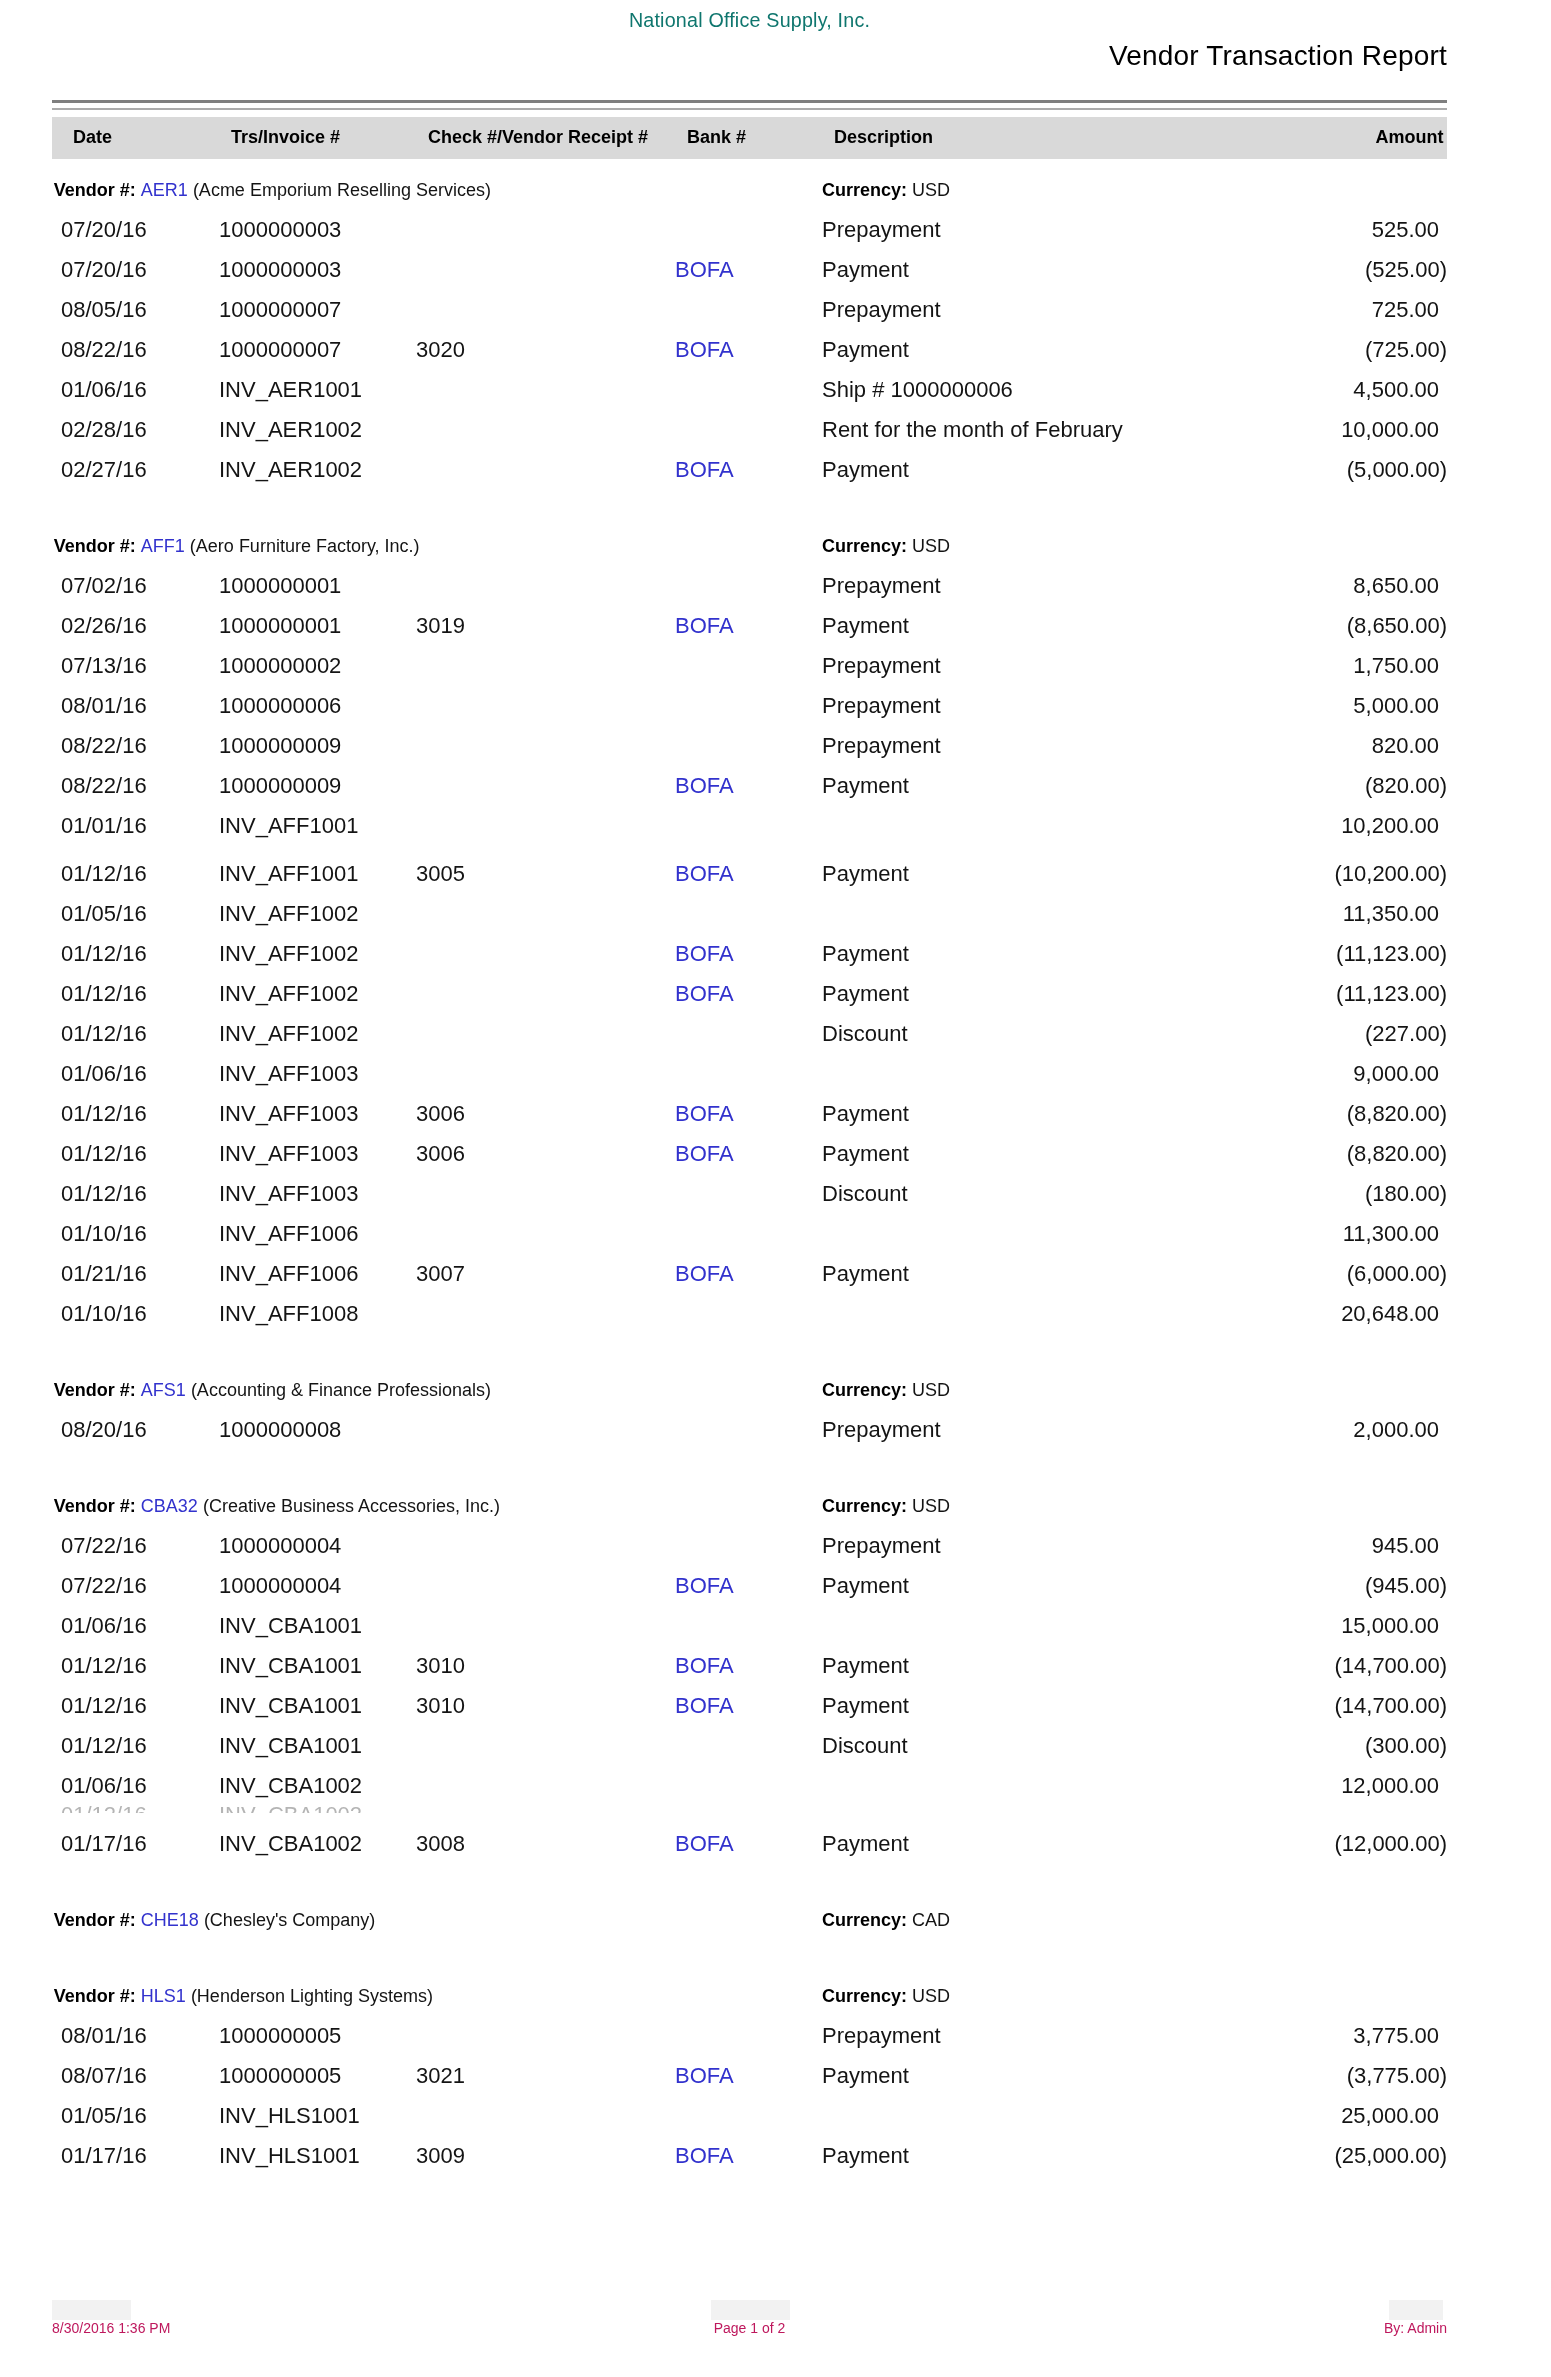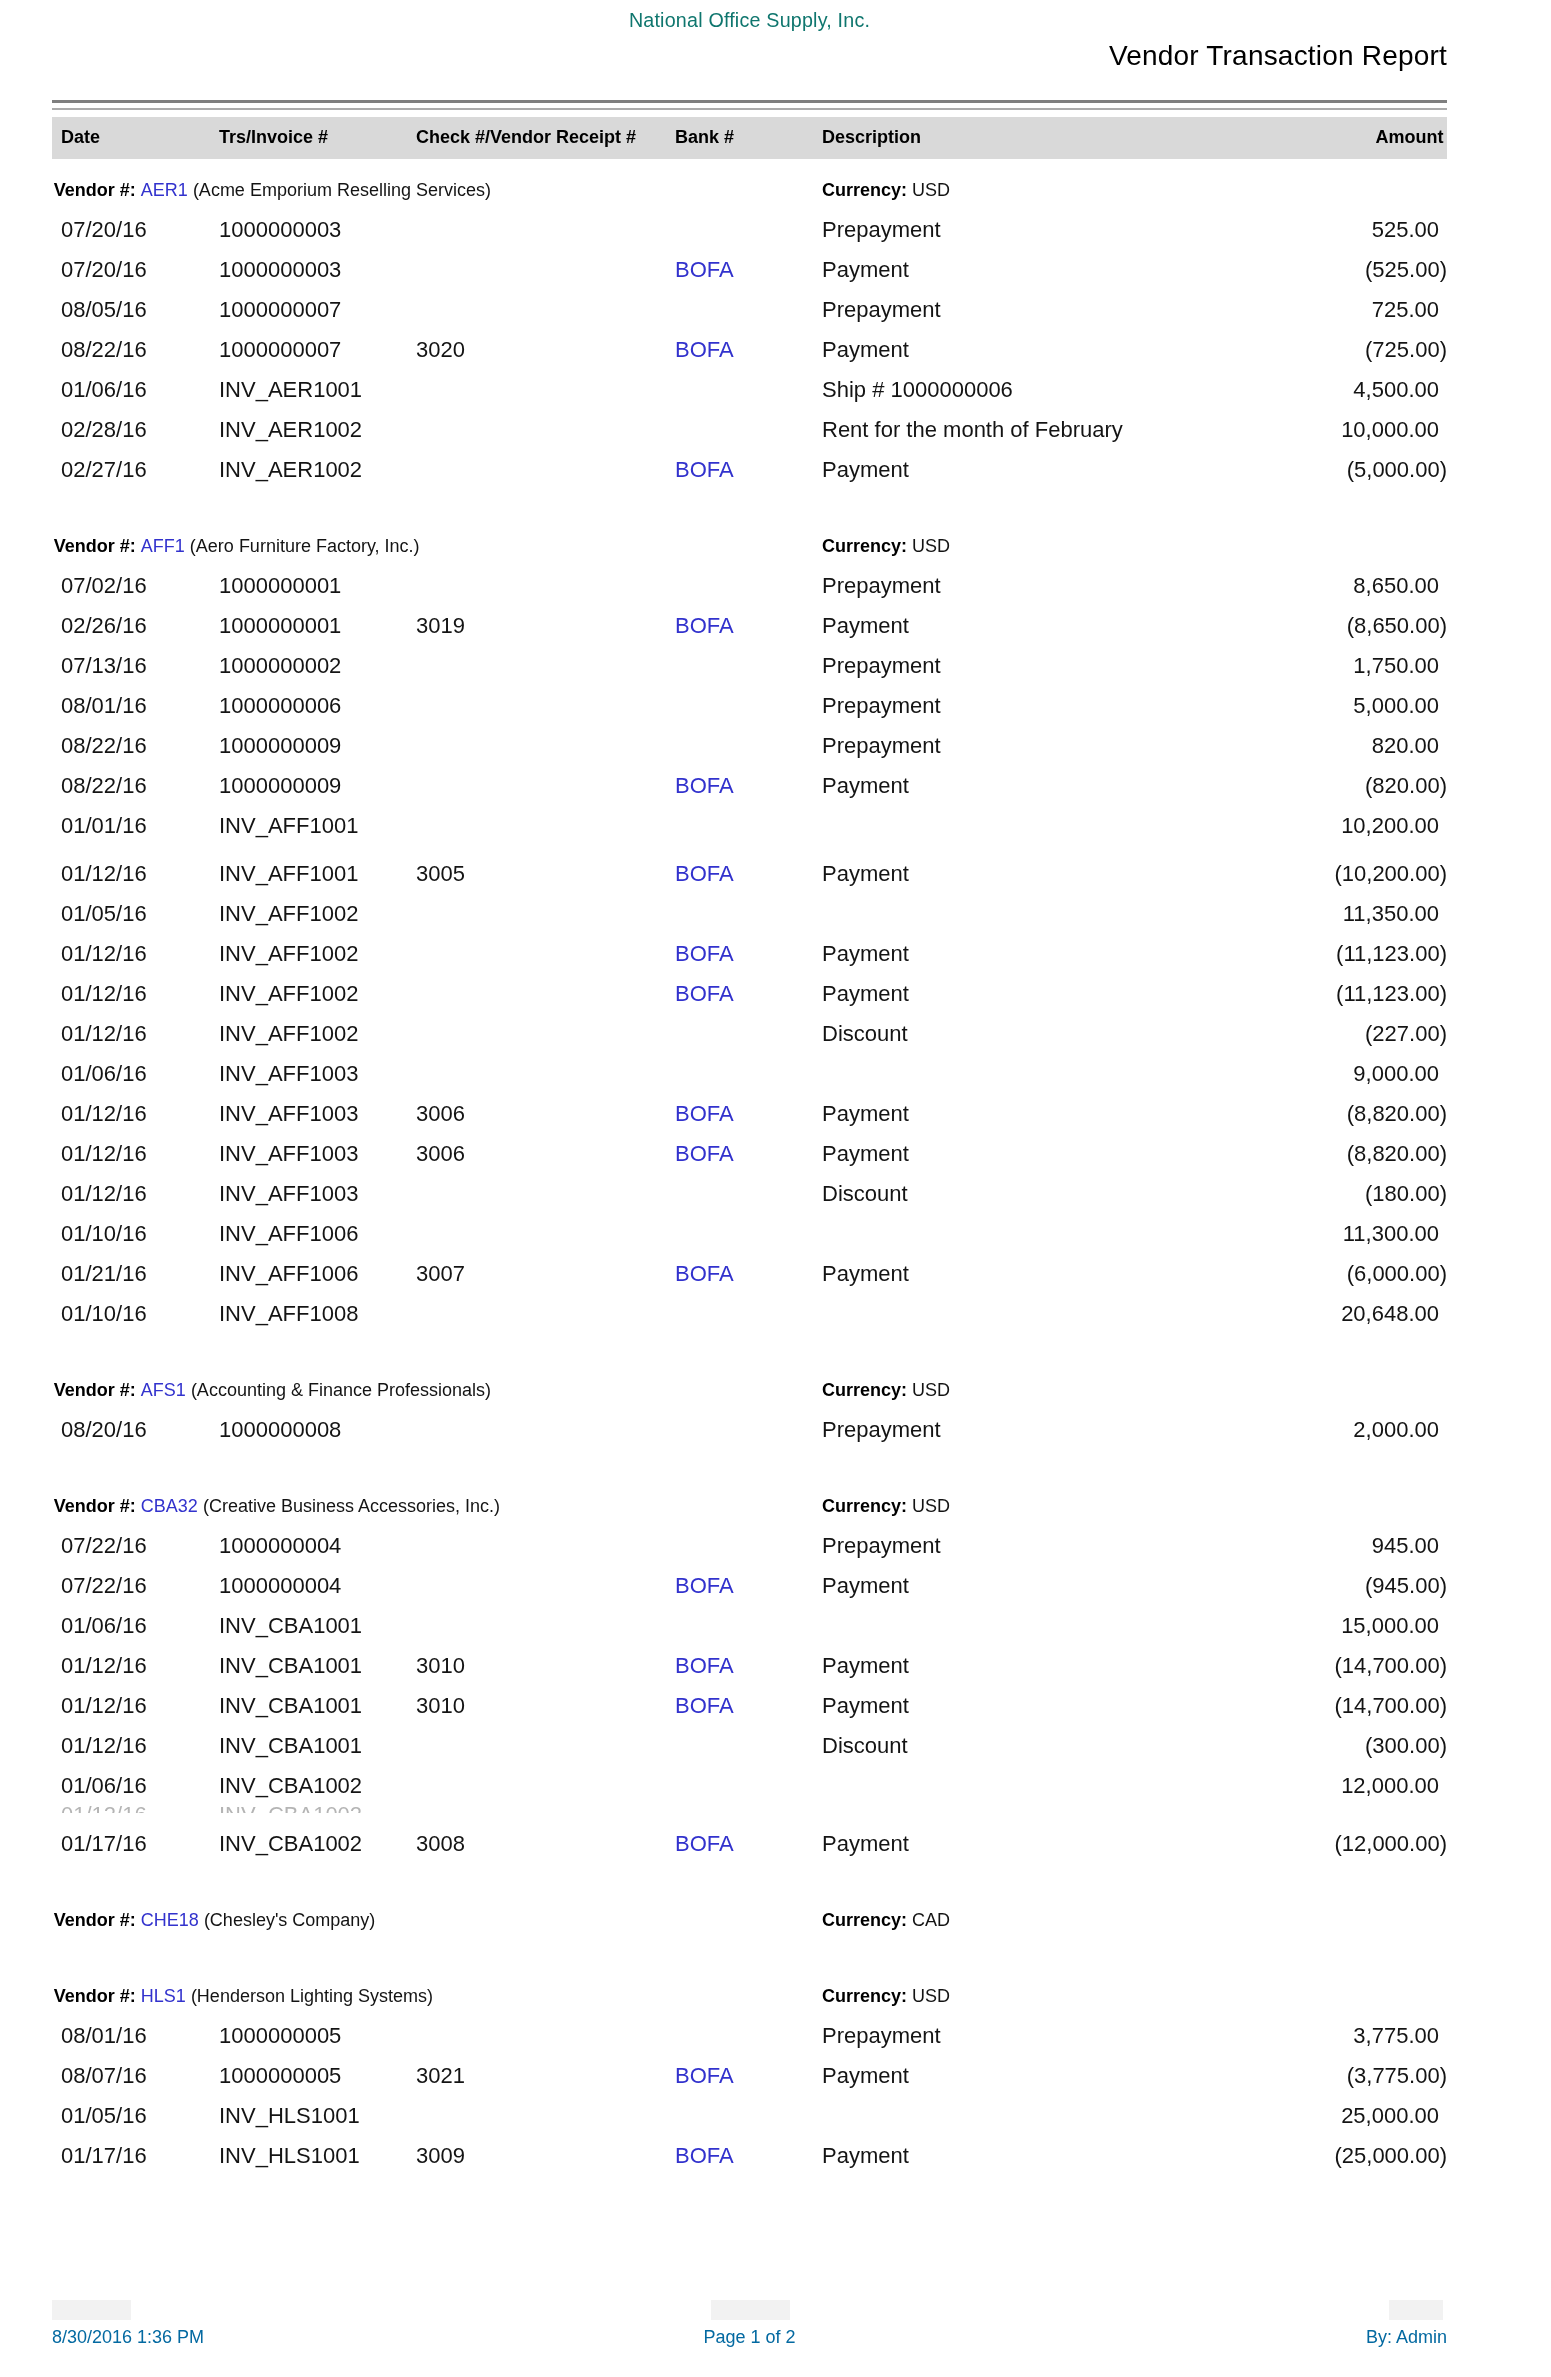--- a/index.html
+++ b/index.html
@@ -28,21 +28,21 @@
   .rule .light { height:1.8px; background:#ababab; }
 
   
   .grid {
     display:grid;
     grid-template-columns:167px 197px 259px 147px 393px 1fr;
     align-items:center;
   }
   .thead {
     margin-top:7.1px; height:42px; background:#d9d9d9;
-    font-weight:bold; font-size:18px; color:#000;
+    font-weight:bold; font-size:18px; color:#000;padding-left:12px;
   }
   .thead .c-date { padding-left:9px; }
   .c-amount { text-align:right; }
   .thead .c-amount { padding-right:3.6px; }
 
   
   .section { margin-top:36px; }
   #sections > .section:first-child { margin-top:11.6px; }
 
   .vendor-line {
@@ -64,23 +64,23 @@
   .row.clipped > div { height:6.3px; overflow:hidden; line-height:18px; color:#777; }
 
   
   .footer-boxes { position:absolute; left:52px; right:104px; bottom:57px; height:19.7px; }
   .footer-boxes div { position:absolute; top:0; height:19.7px; background:#f2f2f2; }
   .fb-left   { left:0;  width:79px; }
   .fb-center { left:calc(50% - 39px); width:79px; }
   .fb-right  { right:3.6px; width:54px; }
 
   .footer {
-    position:absolute; left:52px; right:104px; bottom:29px;
+    position:absolute; left:52px; right:104px; bottom:41px;
     display:grid; grid-template-columns:1fr auto 1fr;
-    font-size:18px; color:#0369a1;
+    font-size:14px; color:#be185d;
   }
   .footer .f-center { text-align:center; }
   .footer .f-right  { text-align:right; }
 </style>
 </head>
 <body>
 
 <div class="page">
 
   <div class="company">National Office Supply, Inc.</div>

